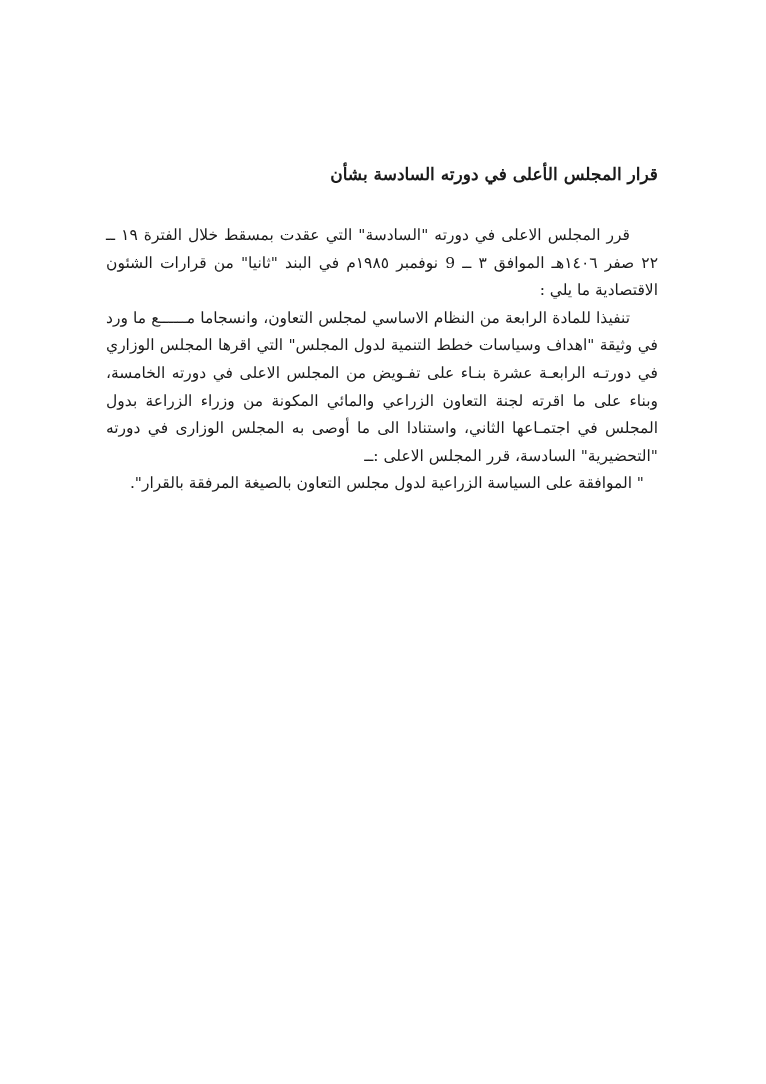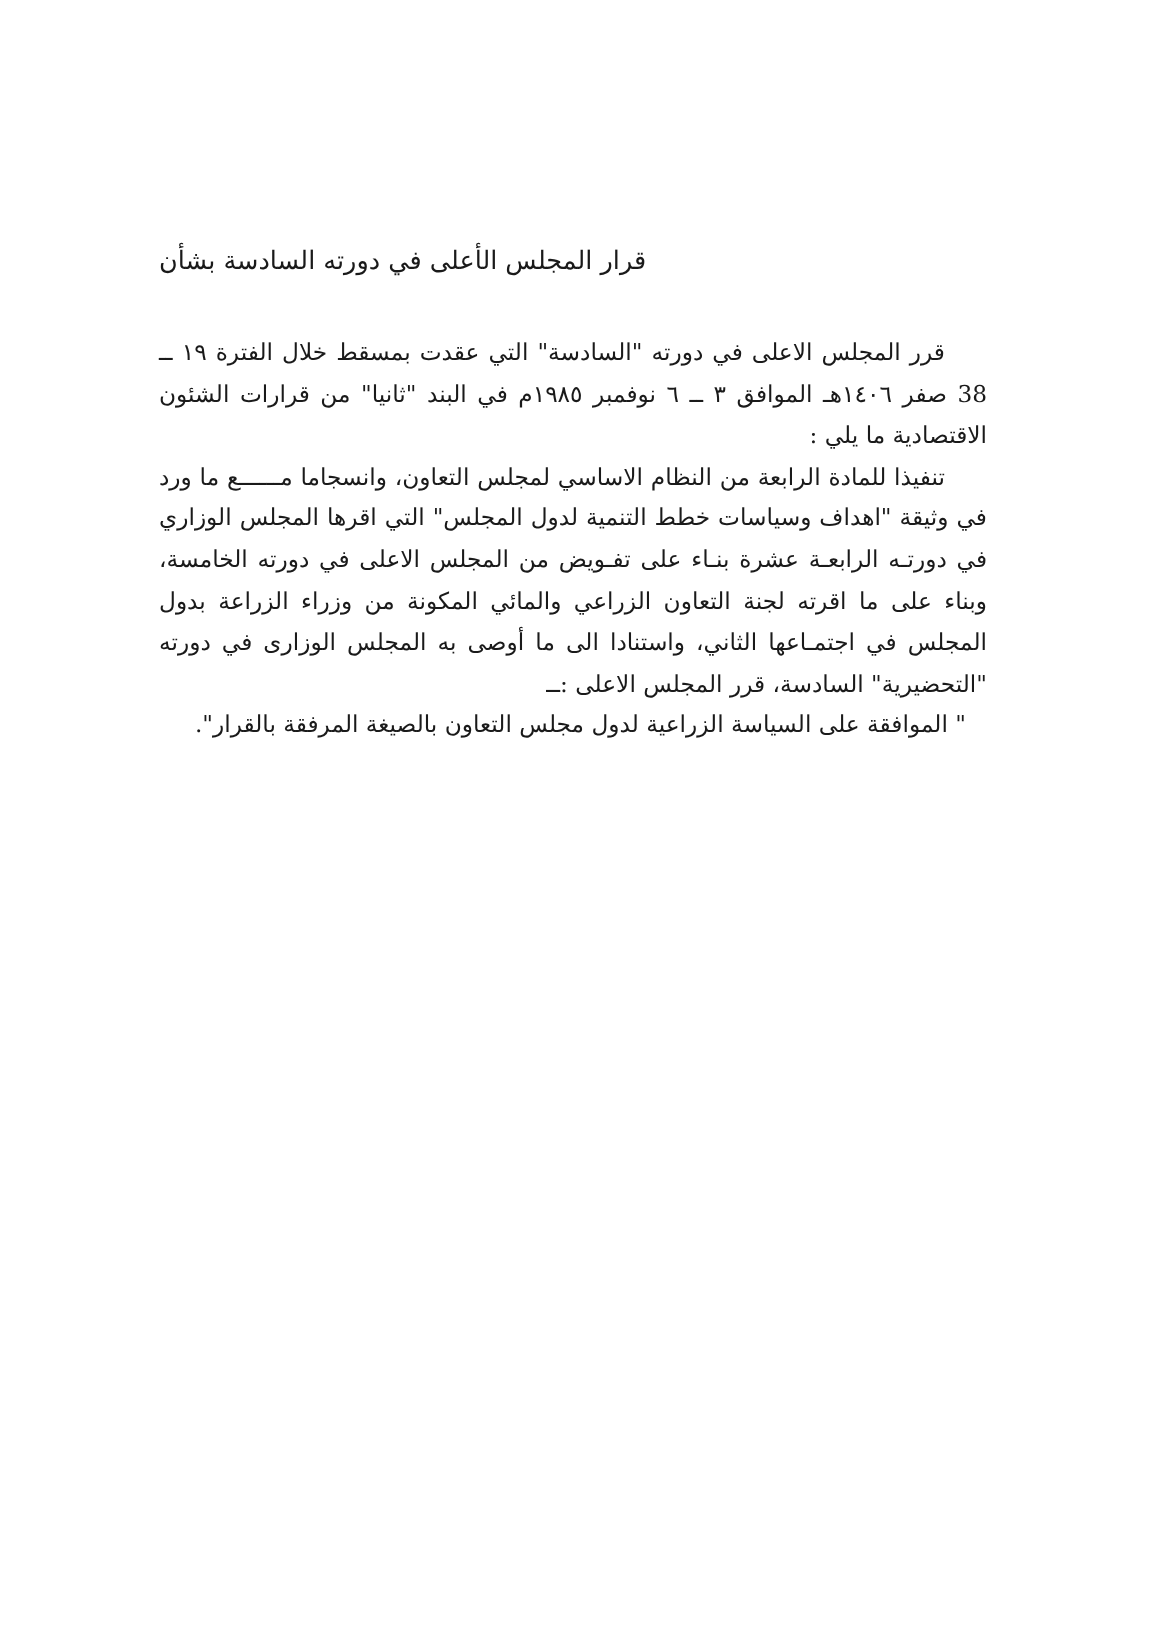--- a/index.html
+++ b/index.html
@@ -20,22 +20,22 @@
     top: 0;
     left: 0;
     width: 766px;
     height: 1084px;
     background: #ffffff;
     box-sizing: border-box;
     padding: 160px 108px 0 106px;
     direction: rtl;
   }
   .doc-title {
-    text-align: left;
-    font-weight: normal;
+    text-align: right;
+    font-weight: bold;
     font-size: 17px;
     line-height: 1.65;
     margin: 0 0 34px 0;
     letter-spacing: 0.2px;
   }
   .doc-title .title-line {
     display: block;
   }
   .doc-body {
     font-size: 15.5px;
@@ -54,18 +54,18 @@
 </head>
 <body>
 
 <div class="scan-page">
 
   <h1 class="doc-title">
     <span class="title-line">قرار المجلس الأعلى في دورته السادسة بشأن</span>
   </h1>
 
   <div class="doc-body">
-    <p>قرر المجلس الاعلى في دورته "السادسة" التي عقدت بمسقط خلال الفترة ١٩ ــ 38 صفر ١٤٠٦هـ الموافق ٣ ــ ٦ نوفمبر ١٩٨٥م في البند "ثانيا" من قرارات الشئون الاقتصادية ما يلي :</p>
+    <p>قرر المجلس الاعلى في دورته "السادسة" التي عقدت بمسقط خلال الفترة ١٩ ــ ٢٢ صفر ١٤٠٦هـ الموافق ٣ ــ 9 نوفمبر ١٩٨٥م في البند "ثانيا" من قرارات الشئون الاقتصادية ما يلي :</p>
     <p>تنفيذا للمادة الرابعة من النظام الاساسي لمجلس التعاون، وانسجاما مــــــع ما ورد في وثيقة "اهداف وسياسات خطط التنمية لدول المجلس" التي اقرها المجلس الوزاري في دورتـه الرابعـة عشرة بنـاء على تفـويض من المجلس الاعلى في دورته الخامسة، وبناء على ما اقرته لجنة التعاون الزراعي والمائي المكونة من وزراء الزراعة بدول المجلس في اجتمـاعها الثاني، واستنادا الى ما أوصى به المجلس الوزارى في دورته "التحضيرية" السادسة، قرر المجلس الاعلى :ــ</p>
     <p class="quote-close">" الموافقة على السياسة الزراعية لدول مجلس التعاون بالصيغة المرفقة بالقرار".</p>
   </div>
 
 </div>
 
 </body></html>

